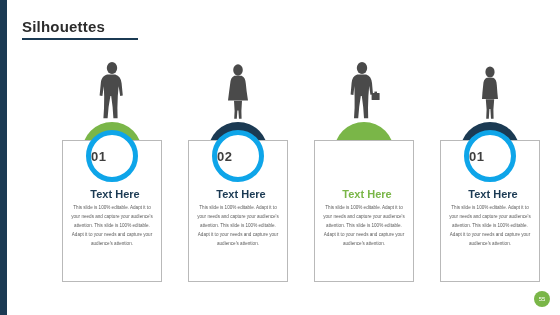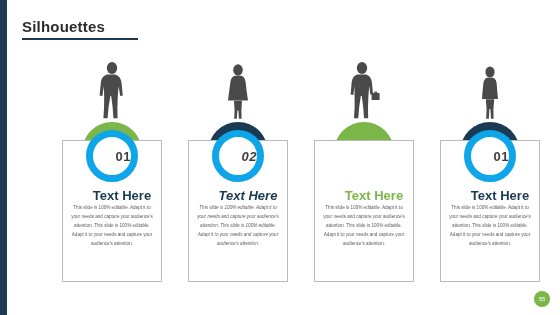--- a/index.html
+++ b/index.html
@@ -59,21 +59,21 @@
     width: 512px;
     height: 230px;
   }
   .card {
     position: absolute;
     top: 0;
     width: 112px;
     height: 230px;
   }
   .card.c0 { left: 26px; }
-  .card.c1 { left: 152px; font-style: italic; }
+  .card.c1 { left: 152px; }
   .card.c2 { left: 278px; }
   .card.c3 { left: 404px; }
 
   .silhouette {
     position: absolute;
     left: 0;
     top: 0;
     width: 112px;
     height: 62px;
     display: flex;
@@ -108,40 +108,40 @@
   }
 
   .num-circle {
     position: absolute;
     left: 30px;
     top: 72px;
     width: 52px;
     height: 52px;
     border-radius: 50%;
     background: #ffffff;
-    border: 7px solid #0ea5e9;
+    border: 5px solid #0ea5e9;
     display: flex;
     align-items: center;
-    justify-content: flex-end;
+    justify-content: flex-start;
     box-sizing: border-box;
   }
   .num {
     font-size: 13px;
     font-weight: bold;
     color: #3f3f3f;
     letter-spacing: 0.5px;
   }
 
   .card-heading {
     position: absolute;
-    left: 16px;
+    left: 9px;
     top: 130px;
     width: 100px;
     text-align: center;
-    font-size: 13px;
+    font-size: 11px;
     font-weight: bold;
   }
   .card-body {
     position: absolute;
     left: 14px;
     top: 146px;
     width: 84px;
     text-align: center;
     font-size: 4.6px;
     line-height: 1.95;

